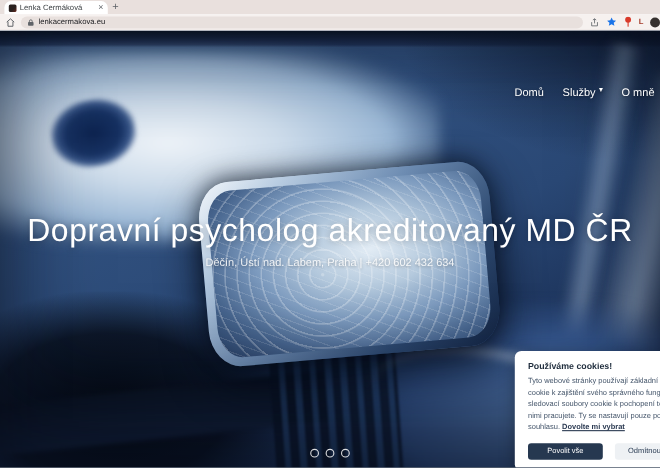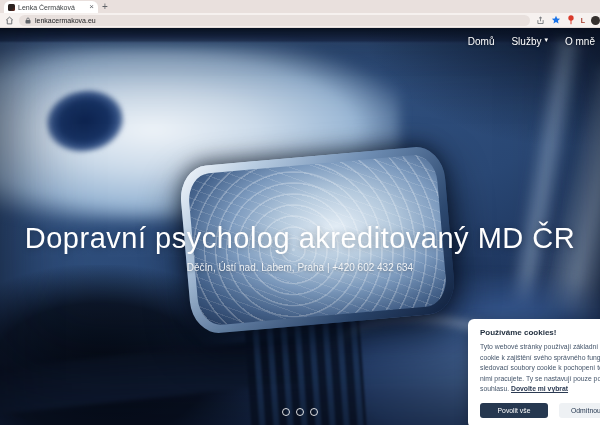--- a/index.html
+++ b/index.html
@@ -56,25 +56,25 @@
   .headlight .glass{position:absolute;inset:8px;border-radius:22px/28px;overflow:hidden;
       background:radial-gradient(ellipse at 58% 42%,#e2ecf5 0%,#b4c9dd 28%,#7c9abe 52%,#46648d 76%,#263e63 100%);}
   .headlight .shatter{position:absolute;inset:0;opacity:.5;
       background:repeating-radial-gradient(circle at 40% 55%,rgba(255,255,255,.5) 0 1px,rgba(255,255,255,0) 2px 11px),
                  repeating-linear-gradient(25deg,rgba(255,255,255,.25) 0 1px,rgba(255,255,255,0) 1px 9px);}
   .h-vignette{inset:0;box-shadow:inset 0 -60px 90px rgba(5,10,22,.55),inset 0 30px 60px rgba(8,14,30,.35);}
 
   
   .site-nav{position:absolute;top:8px;right:5px;display:flex;align-items:center;gap:17px;z-index:6;}
   .site-nav a{font-size:10px;font-weight:500;color:#fff;text-decoration:none;
-      text-shadow:0 1px 3px rgba(0,0,0,.45);display:flex;align-items:flex-start;gap:3px;cursor:pointer;}
+      text-shadow:0 1px 3px rgba(0,0,0,.45);display:flex;align-items:flex-start;gap:3px;cursor:pointer;margin-top:43px;}
   .caret{font-size:7px;line-height:1;}
 
   
-  .hero-text{position:absolute;left:0;right:0;top:166px;text-align:center;z-index:5;margin-top:28px;}
+  .hero-text{position:absolute;left:0;right:0;top:166px;text-align:center;z-index:5;}
   .hero-title{font-size:29px;font-weight:300;letter-spacing:.5px;color:#fff;margin:0;
       text-shadow:0 1px 6px rgba(0,0,0,.25);}
   .hero-sub{font-size:10px;color:rgba(255,255,255,.88);margin-top:7px;text-shadow:0 1px 3px rgba(0,0,0,.35);}
 
   
   .dots{position:absolute;left:0;right:0;bottom:9px;display:flex;justify-content:center;gap:6px;z-index:5;}
   .dot{width:8px;height:8px;border-radius:50%;border:1.5px solid rgba(255,255,255,.85);cursor:pointer;}
 
   
   .cookie{position:absolute;left:468px;top:319px;width:205px;background:#fff;border-radius:6px;

